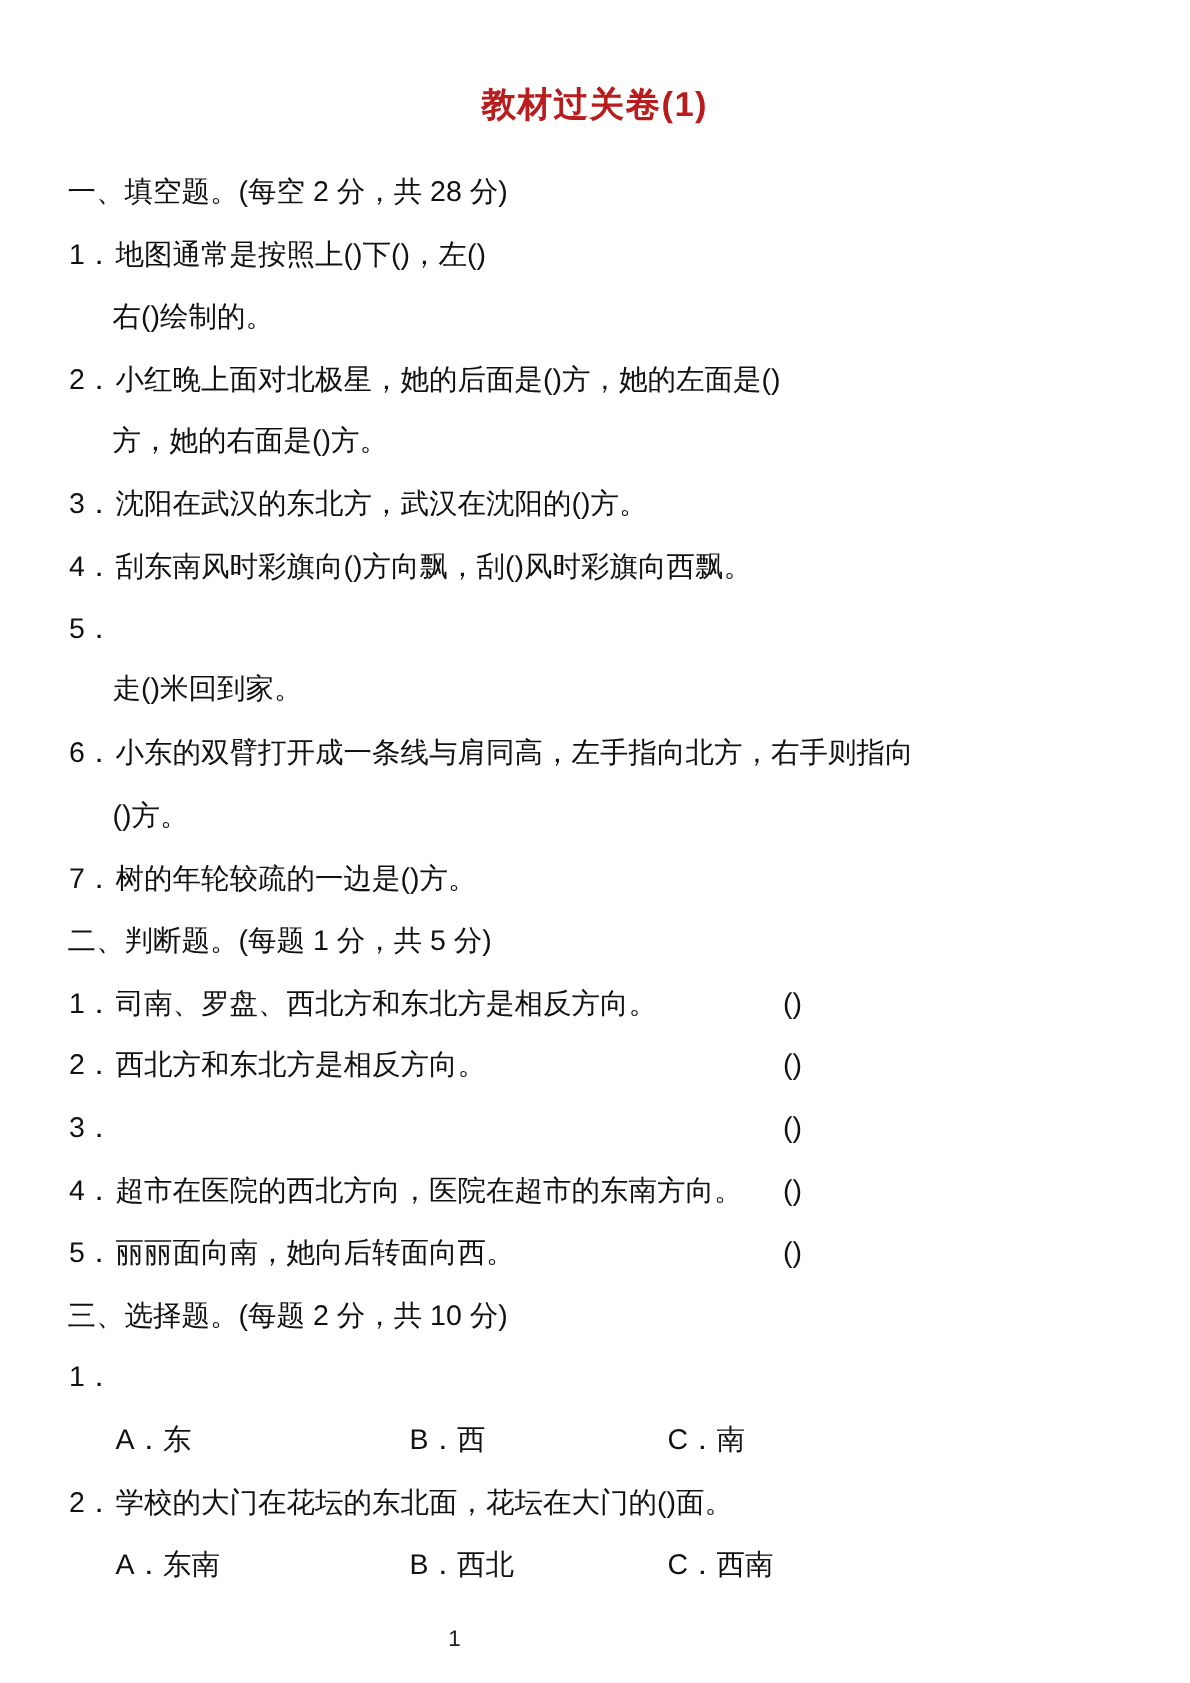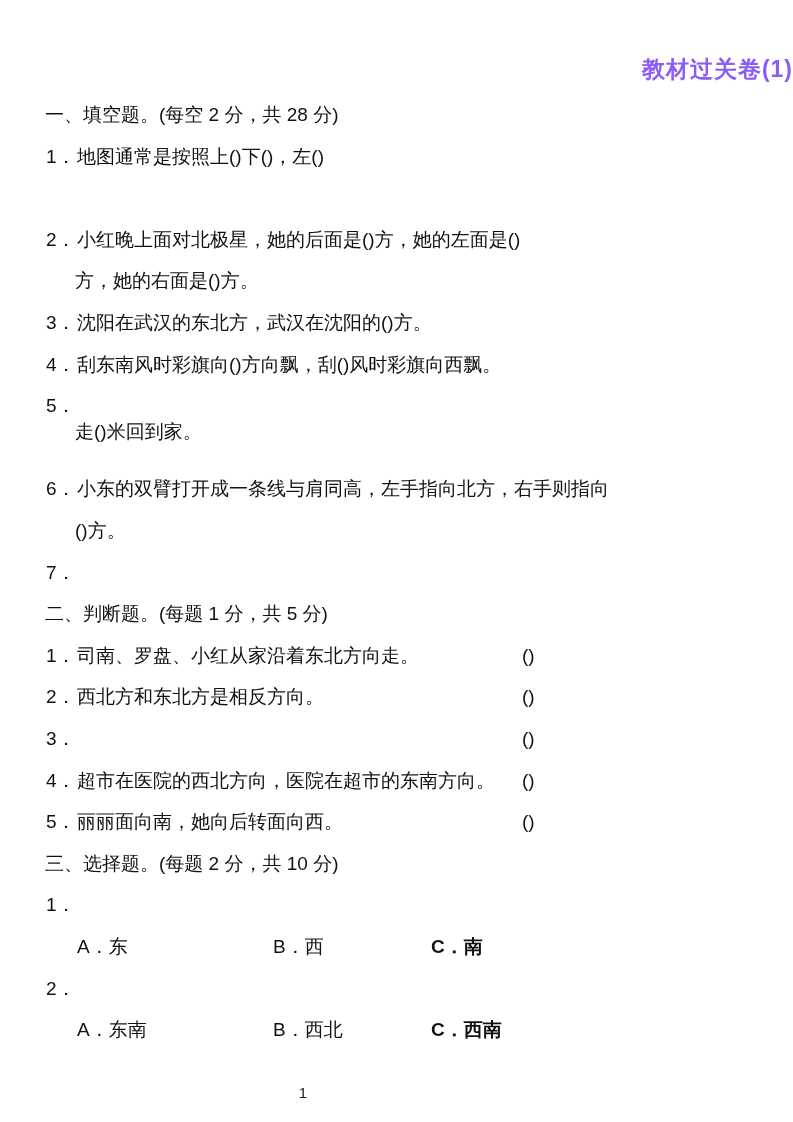--- a/index.html
+++ b/index.html
@@ -12,49 +12,52 @@
     overflow: hidden;
   }
   .page { position: absolute; inset: 0; width: 793px; height: 1122px; background: #fff; }
   .title {
     position: absolute; top: 53px; left: 0; width: 793px;
     text-align: center; font-size: 23px; font-weight: bold;
     margin: 0; line-height: 32px; letter-spacing: 1px;
   }
   .line {
     position: absolute; left: 0; width: 793px; height: 26px;
-    font-size: 19px; line-height: 26px; white-space: nowrap;
+    font-size: 19px; line-height: 26px; white-space: nowrap; margin-top: 14px;
   }
   .heading-text { position: absolute; left: 45px; }
   .num   { position: absolute; left: 46px; }
   .qtext { position: absolute; left: 77px; }
   .ctext { position: absolute; left: 75px; }
   .blank { position: absolute; left: 522px; }
   .opt-a { position: absolute; left: 77px; }
   .opt-b { position: absolute; left: 273px; }
-  .opt-c { position: absolute; left: 431px; font-weight: bold; }
+  .opt-c { position: absolute; left: 445px; }
   .page-number {
     position: absolute; top: 1082px; left: 0; width: 606px;
     text-align: center; font-size: 15px; line-height: 22px; color: #222;
   }
 </style>
 </head>
 <body>
 
 <div class="page">
 
-  <h1 class="title" style="color: #8b5cf6; text-align: right;">教材过关卷(1)</h1>
+  <h1 class="title" style="color: #b91c1c;">教材过关卷(1)</h1>
 
   <div class="line" style="top:102px">
     <span class="heading-text">一、填空题。(每空 2 分，共 28 分)</span>
   </div>
 
   <div class="line" style="top:144px">
     <span class="num">1．</span>
     <span class="qtext">地图通常是按照上()下()，左()</span>
+  </div>
+  <div class="line" style="top:185px">
+    <span class="ctext">右()绘制的。</span>
   </div>
 
   <div class="line" style="top:227px">
     <span class="num">2．</span>
     <span class="qtext">小红晚上面对北极星，她的后面是()方，她的左面是()</span>
   </div>
   <div class="line" style="top:268px">
     <span class="ctext">方，她的右面是()方。</span>
   </div>
 
@@ -64,43 +67,44 @@
   </div>
 
   <div class="line" style="top:352px">
     <span class="num">4．</span>
     <span class="qtext">刮东南风时彩旗向()方向飘，刮()风时彩旗向西飘。</span>
   </div>
 
   <div class="line" style="top:393px">
     <span class="num">5．</span>
   </div>
-  <div class="line" style="top:419px">
+  <div class="line" style="top:433px">
     <span class="ctext">走()米回到家。</span>
   </div>
 
   <div class="line" style="top:476px">
     <span class="num">6．</span>
     <span class="qtext">小东的双臂打开成一条线与肩同高，左手指向北方，右手则指向</span>
   </div>
   <div class="line" style="top:518px">
     <span class="ctext">()方。</span>
   </div>
 
   <div class="line" style="top:560px">
     <span class="num">7．</span>
+    <span class="qtext">树的年轮较疏的一边是()方。</span>
   </div>
 
   <div class="line" style="top:601px">
     <span class="heading-text">二、判断题。(每题 1 分，共 5 分)</span>
   </div>
 
   <div class="line" style="top:643px">
     <span class="num">1．</span>
-    <span class="qtext">司南、罗盘、小红从家沿着东北方向走。</span>
+    <span class="qtext">司南、罗盘、西北方和东北方是相反方向。</span>
     <span class="blank">()</span>
   </div>
   <div class="line" style="top:684px">
     <span class="num">2．</span>
     <span class="qtext">西北方和东北方是相反方向。</span>
     <span class="blank">()</span>
   </div>
   <div class="line" style="top:726px">
     <span class="num">3．</span>
     <span class="blank">()</span>
@@ -124,20 +128,21 @@
     <span class="num">1．</span>
   </div>
   <div class="line" style="top:934px">
     <span class="opt-a">A．东</span>
     <span class="opt-b">B．西</span>
     <span class="opt-c">C．南</span>
   </div>
 
   <div class="line" style="top:976px">
     <span class="num">2．</span>
+    <span class="qtext">学校的大门在花坛的东北面，花坛在大门的()面。</span>
   </div>
   <div class="line" style="top:1017px">
     <span class="opt-a">A．东南</span>
     <span class="opt-b">B．西北</span>
     <span class="opt-c">C．西南</span>
   </div>
 
   <div class="page-number">1</div>
 
 </div>

